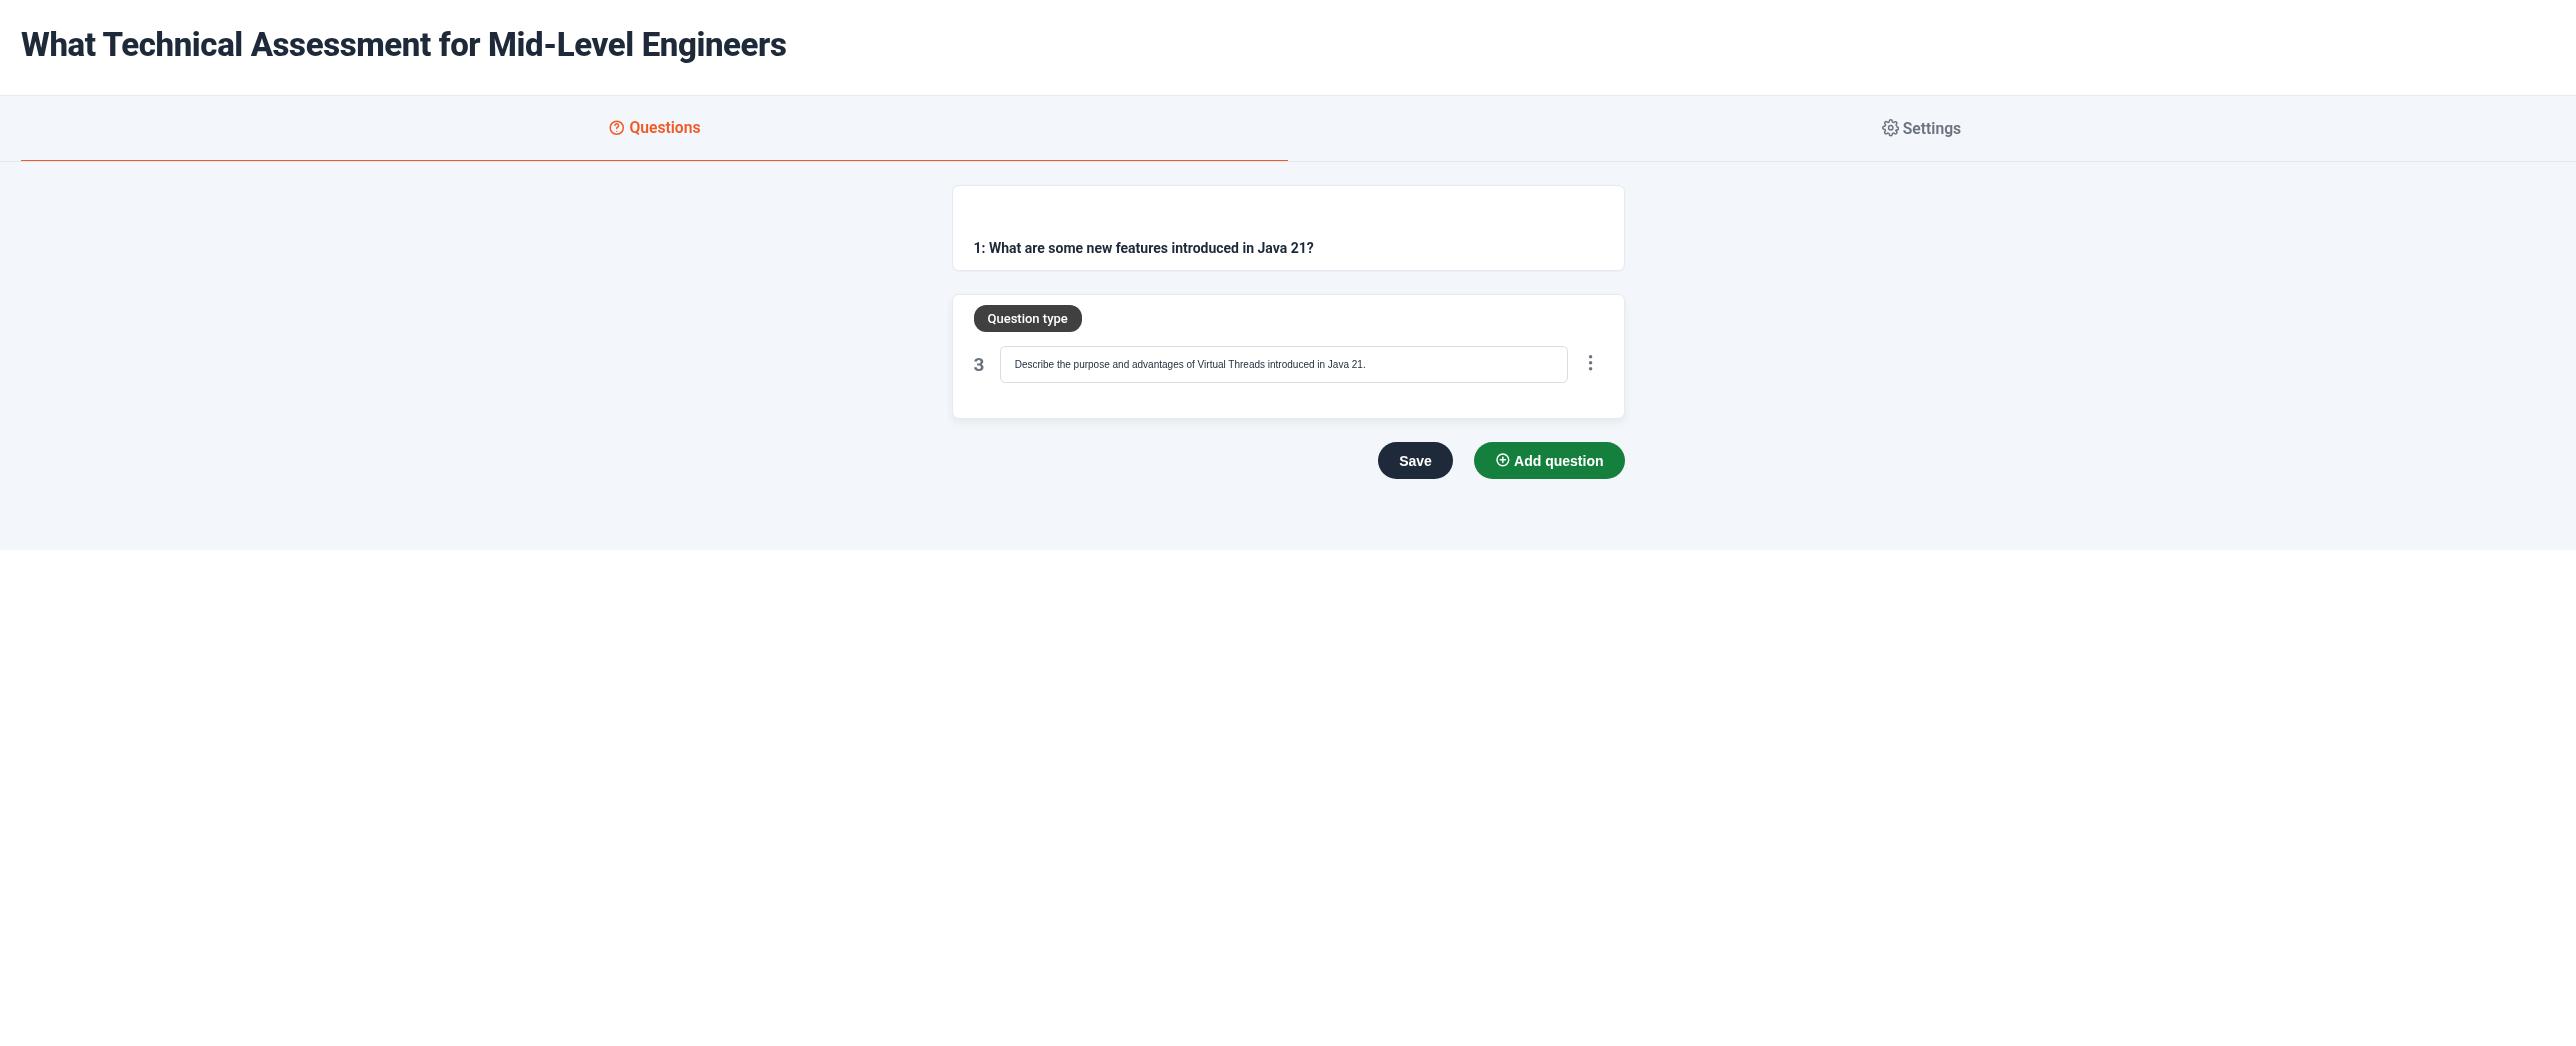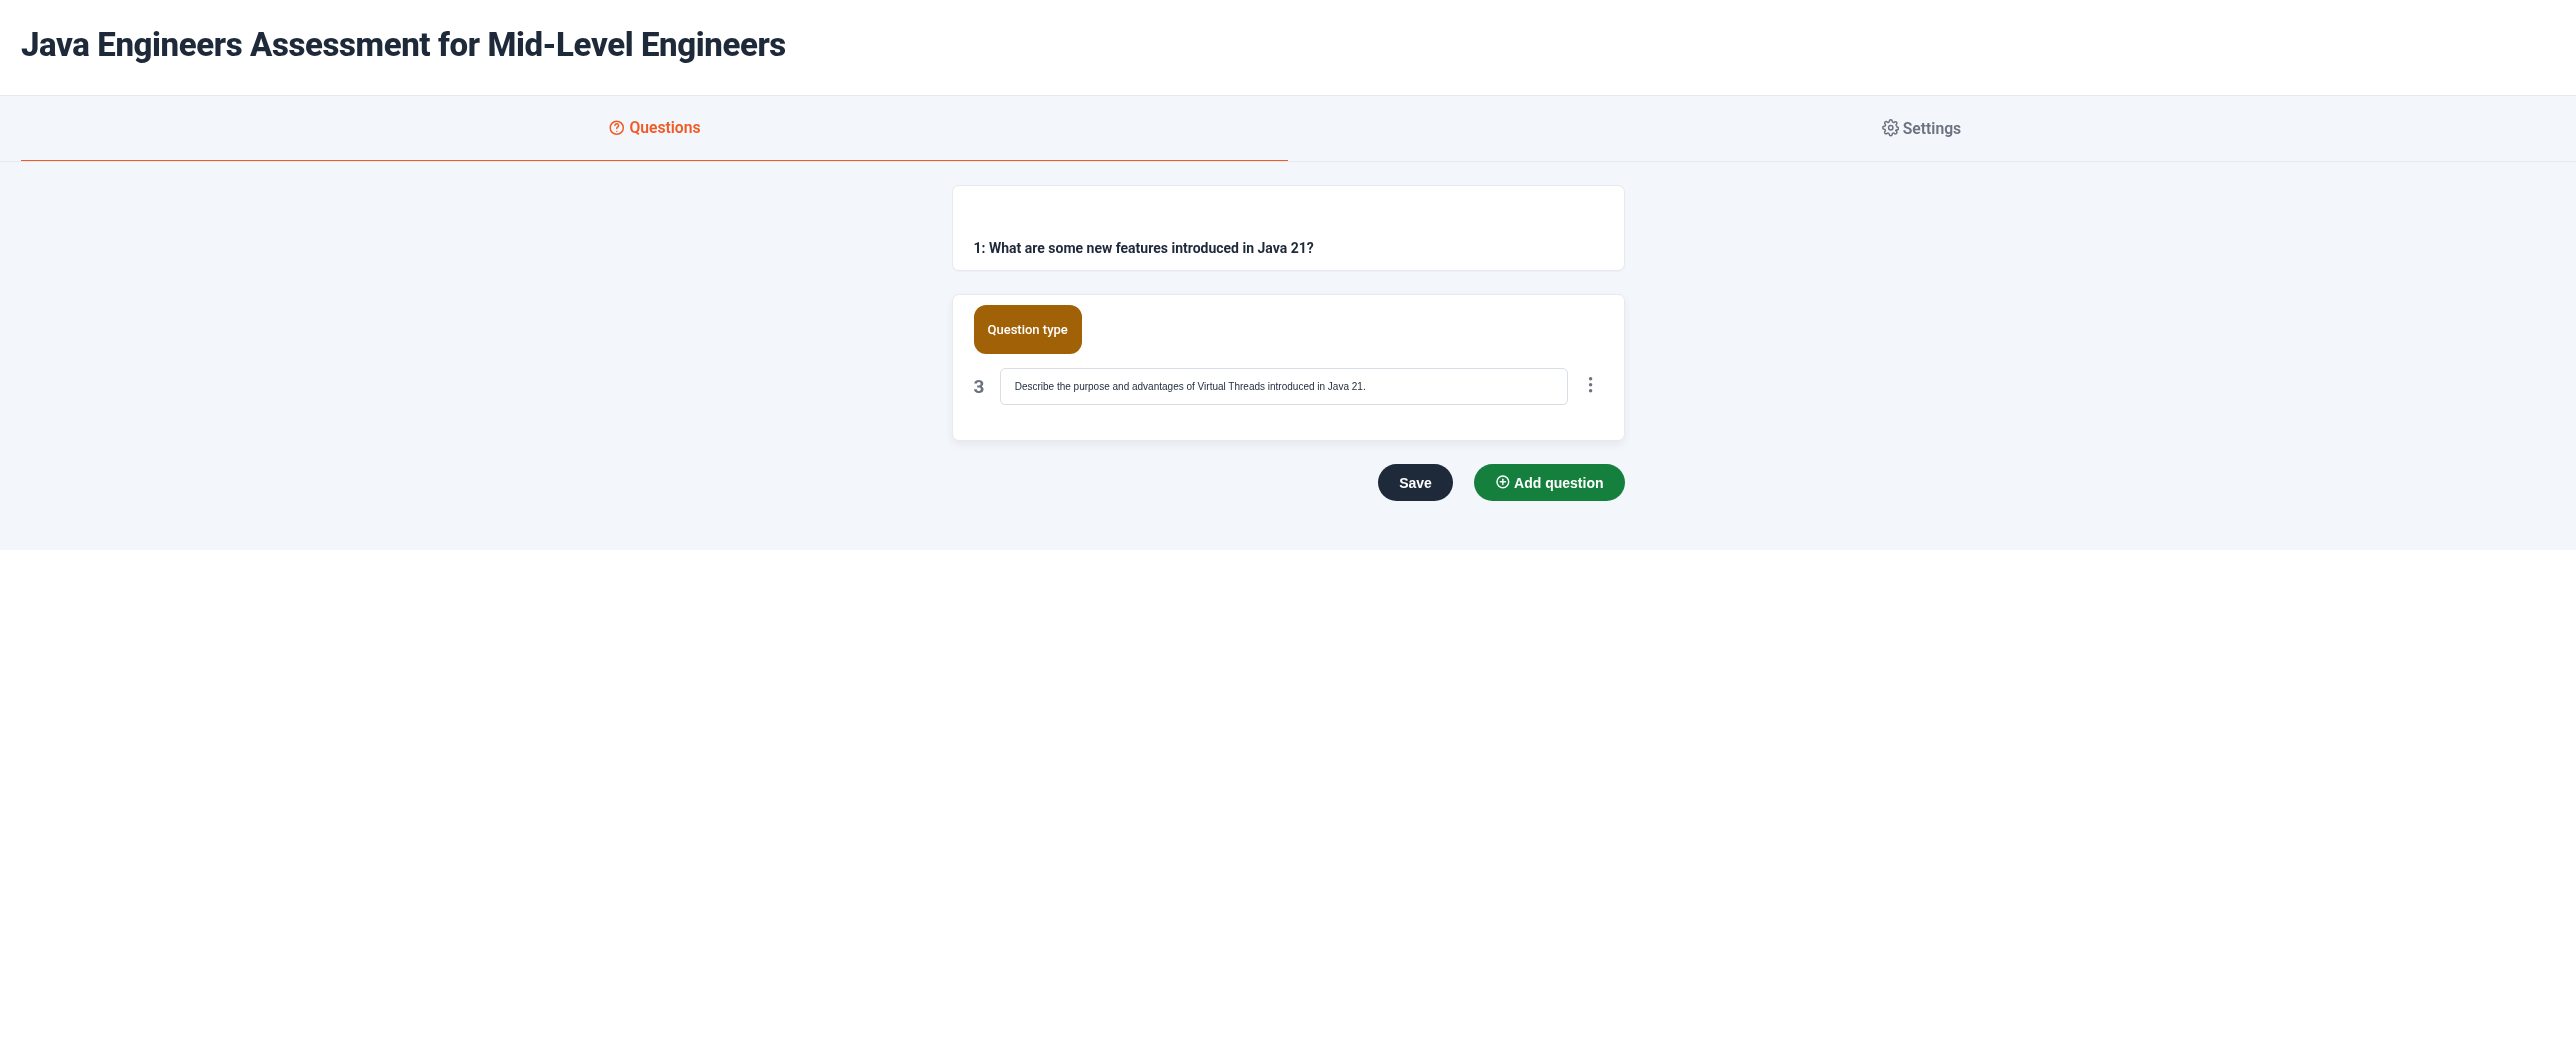--- a/index.html
+++ b/index.html
@@ -67,25 +67,25 @@
     font-weight: 700;
     color: #1e2a3a;
     margin-top: 40px;
   }
   .q-card.editing {
     padding: 10.5px 21px 35px 21px;
     box-shadow: 0 3.5px 8.7px rgba(16,24,40,0.06);
   }
   .pill {
     display: inline-block;
-    background: #a16207;
+    background: #404040;
     color: #ffffff;
     font-size: 13px;
     font-weight: 500;
-    padding: 17px 14px;
+    padding: 6px 14px;
     border-radius: 12.2px;
   }
   .edit-row {
     display: flex;
     align-items: center;
     gap: 10.5px;
     margin-top: 14px;
   }
   .q-number {
     font-size: 19px;
@@ -137,21 +137,21 @@
   }
   .btn-orange {
     background: #15803d;
     color: #ffffff;
   }
 </style>
 </head>
 <body>
 
 <div class="header">
-  <h1>Java Engineers Assessment for Mid-Level Engineers</h1>
+  <h1>What Technical Assessment for Mid-Level Engineers</h1>
 </div>
 
 <div class="content-area">
 
   <div class="tabs">
     <div class="tab active">
       <span class="tab-ico">
         <svg width="17.5" height="17.5" viewBox="0 0 24 24" fill="none" stroke="#f15a24" stroke-width="2" stroke-linecap="round" stroke-linejoin="round">
           <circle cx="12" cy="12" r="9"></circle>
           <path d="M9.5 9a2.5 2.5 0 1 1 3.5 2.3c-.9.4-1 1-1 1.7"></path>

